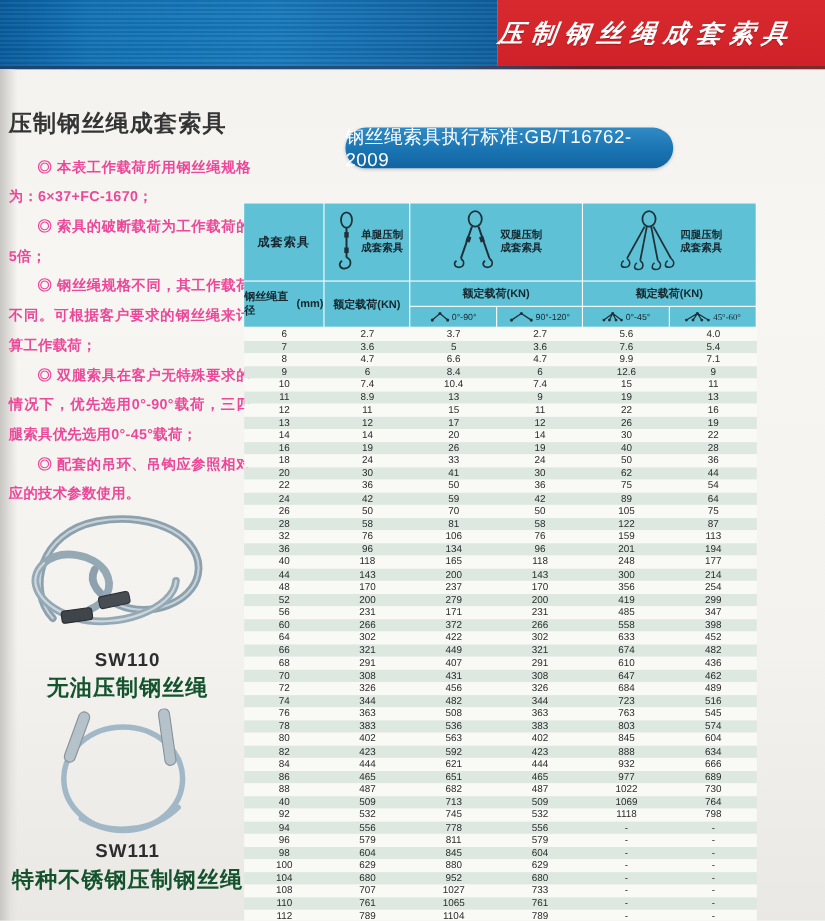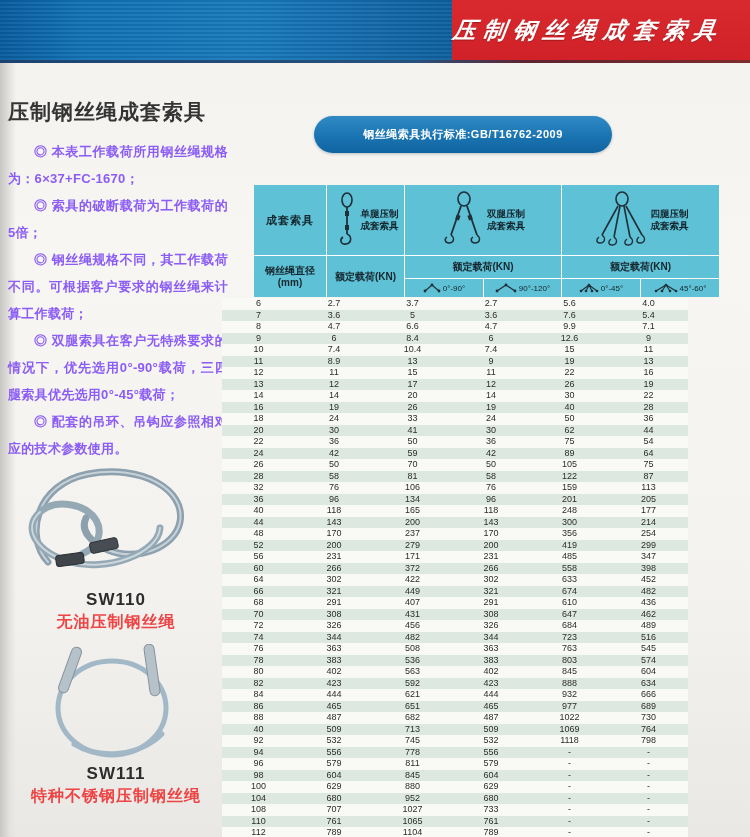--- a/index.html
+++ b/index.html
@@ -26,51 +26,51 @@
   }
   .banner-underline { position:absolute; left:0; top:60px; width:750px; height:3px;
     background:linear-gradient(90deg,#1d4470 0%,#27517e 55%,#5e2330 70%,#7e2a2c 100%); }
   .page-edge { position:absolute; left:0; top:63px; width:16px; height:774px;
     background:linear-gradient(90deg,#c8c6c2 0%,#e4e2de 60%,rgba(238,237,233,0) 100%); }
 
   
   .left-panel { position:absolute; left:8px; top:98px; width:220px; }
   .page-title { font-size:21px; font-weight:bold; color:#343434; letter-spacing:1px; margin-bottom:12px; }
   .para { font-size:13px; line-height:27px; text-align:justify; text-indent:2em;
-          color:#8b5cf6; font-weight:bold; letter-spacing:.3px; }
+          color:#ec4899; font-weight:bold; letter-spacing:.3px; }
   .photo { position:absolute; }
   .photo-1 { left:8px; top:448px; width:204px; height:142px; }
   .photo-2 { left:16px; top:644px; width:192px; height:118px; }
   .cap-block { position:absolute; width:220px; text-align:center; left:6px; }
   .cap-code { font-size:17px; font-weight:bold; color:#2d2d2d; letter-spacing:1px; }
-  .cap-name { font-size:16px; font-weight:bold; color:#ef4444; margin-top:2px; letter-spacing:1px; }
+  .cap-name { font-size:20px; font-weight:bold; color:#14532d; margin-top:2px; letter-spacing:1px; }
   .cap-1 { top:590px; } .cap-2 { top:764px; }
 
   
   .badge { position:absolute; left:314px; top:116px; width:298px; height:37px;
     background:linear-gradient(180deg,#2f8ac4 0%,#1a74b2 55%,#10649f 100%);
     border-radius:19px; display:flex; align-items:center; justify-content:center;
     box-shadow:0 1px 3px rgba(0,30,60,.25); }
-  .badge-text { color:#ffffff; font-size:11px; font-weight:bold; letter-spacing:.5px; }
+  .badge-text { color:#ffffff; font-size:17px; font-weight:normal; letter-spacing:.5px; }
 
   
   .sling-table { position:absolute; left:222px; top:185px; width:466px; }
   .thead { display:grid; grid-template-columns:72px 77px 78px 77px 78px 78px;
-    grid-template-rows:70px 22px 18px; gap:1px; background:#ffffff;margin-left:32px; }
+    grid-template-rows:70px 22px 18px; gap:1px; background:#ffffff; }
   .hcell { background:#5ec1d5; color:#15262e; display:flex; align-items:center; justify-content:center; }
   .corner { grid-column:1; grid-row:1; font-size:11px; font-weight:bold; letter-spacing:1px; }
   .g-single { grid-column:2; grid-row:1; }
   .g-two    { grid-column:3 / span 2; grid-row:1; }
   .g-four   { grid-column:5 / span 2; grid-row:1; }
-  .dia      { grid-column:1; grid-row:2 / span 2; flex-direction:column; font-size:10px; font-weight:bold; line-height:12px; }
+  .dia      { grid-column:1; grid-row:2 / span 2; flex-direction:row; font-size:10px; font-weight:bold; line-height:12px; }
   .load-single { grid-column:2; grid-row:2 / span 2; font-size:10px; font-weight:bold; }
   .load-two  { grid-column:3 / span 2; grid-row:2; font-size:10px; font-weight:bold; }
   .load-four { grid-column:5 / span 2; grid-row:2; font-size:10px; font-weight:bold; }
   .ang1 { grid-column:3; grid-row:3; } .ang2 { grid-column:4; grid-row:3; }
-  .ang3 { grid-column:5; grid-row:3; } .ang4 { grid-column:6; grid-row:3; }
+  .ang3 { grid-column:5; grid-row:3; } .ang4 { grid-column:6; grid-row:3;font-family:Liberation Serif, serif; }
   .ang { font-size:8px; gap:2px; }
   .gcell { gap:0; }
   .glabel { font-size:9.5px; font-weight:bold; line-height:12px; text-align:left; }
   .tbody { margin-top:1px; }
   .trow { display:grid; grid-template-columns:73px 78px 79px 78px 79px 79px; height:11.5px;
           align-items:center; background:#f9f9f6; }
   .trow.alt { background:#dde8e1; }
   .tcell { text-align:center; font-size:9px; color:#2c2c2c; line-height:11px; }
   svg { display:block; }
 </style>
@@ -375,21 +375,21 @@
         <div class="tcell">76</div>
         <div class="tcell">159</div>
         <div class="tcell">113</div>
       </div>
       <div class="trow alt">
         <div class="tcell">36</div>
         <div class="tcell">96</div>
         <div class="tcell">134</div>
         <div class="tcell">96</div>
         <div class="tcell">201</div>
-        <div class="tcell">205</div>
+        <div class="tcell">194</div>
       </div>
       <div class="trow">
         <div class="tcell">40</div>
         <div class="tcell">118</div>
         <div class="tcell">165</div>
         <div class="tcell">118</div>
         <div class="tcell">248</div>
         <div class="tcell">177</div>
       </div>
       <div class="trow alt">

